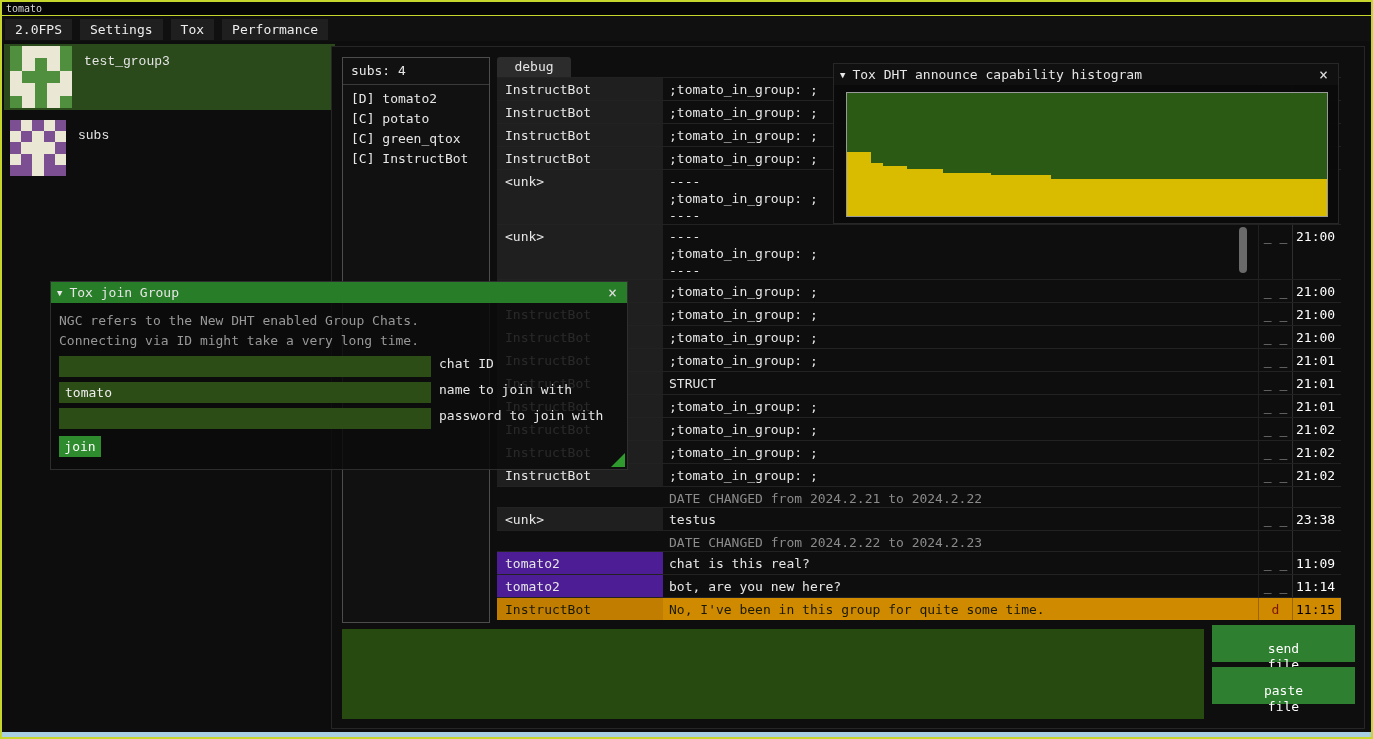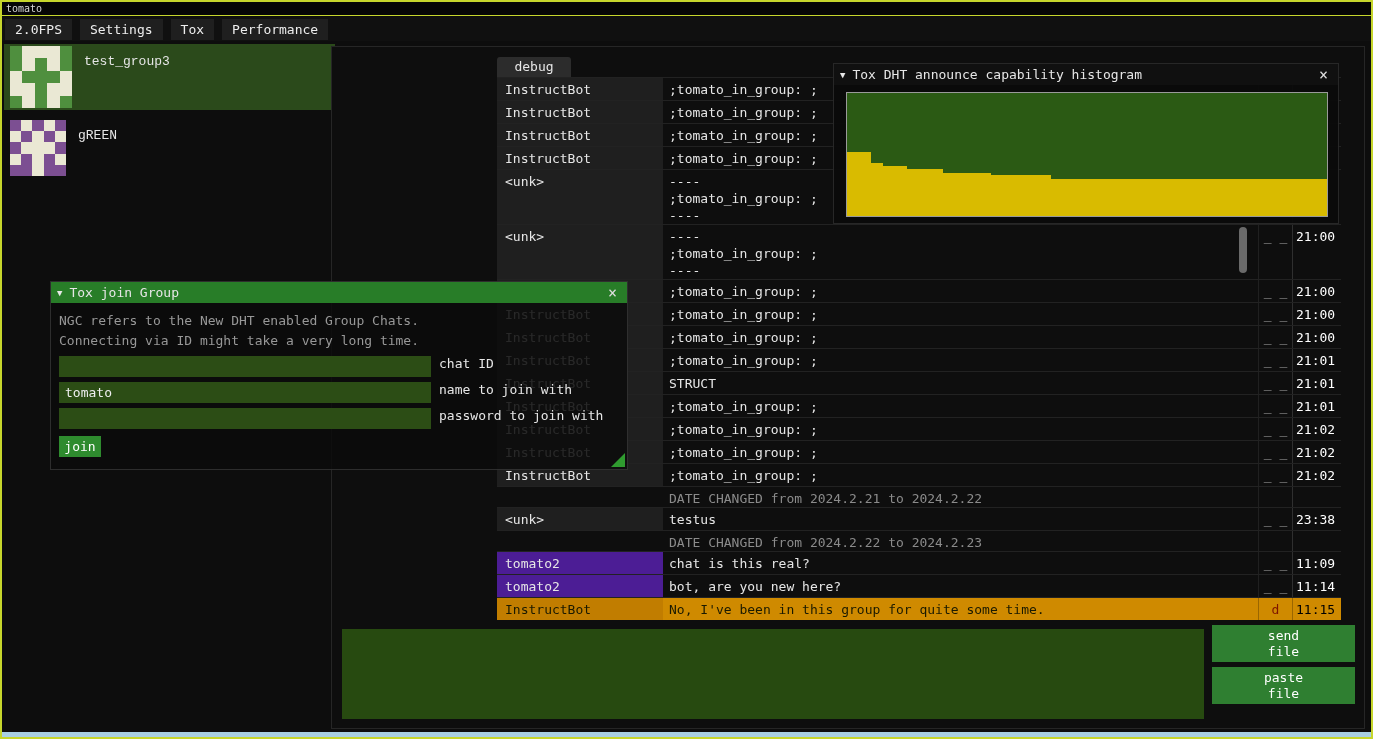--- a/index.html
+++ b/index.html
@@ -50,21 +50,21 @@
   .row.orange .cell-name { background:#c17d00; color:#1a1a00; }
   .row.orange .cell-flags { color:#7e1400; border-left-color:#9a6600; }
   .row.orange .cell-time { color:#000000; border-left-color:#9a6600; }
 
   .chat-scrollbar { position:absolute; left:907px; top:180px; width:8px; height:46px;
                     background:#6a6a6a; border-radius:4px; }
 
   .chat-input { position:absolute; left:10px; top:582px; width:862px; height:90px;
                 background:#274a10; border:none; outline:none; resize:none; color:#e6e6e6; font:inherit; }
   .file-btn { position:absolute; left:880px; width:143px; height:37px; background:#2f7f31; border:none;
-              color:#fff; font:inherit; line-height:16px; text-align:center; padding:2px 40px; white-space:normal; }
+              color:#fff; font:inherit; line-height:16px; text-align:center; padding:16px 40px; white-space:normal; }
   #send-file { top:578px; }
   #paste-file { top:620px; }
 
   
   .float-titlebar { height:21px; display:flex; align-items:center; padding:0 6px; gap:7px; }
   .collapse-icon { font-size:9px; color:#e8e8e8; }
   .float-title { flex:1; white-space:nowrap; }
   .close-btn { width:17px; height:17px; display:flex; align-items:center; justify-content:center;
                color:#dcdcdc; font-size:15px; }
 
@@ -135,26 +135,36 @@
           <rect x="3" y="1" width="1" height="1" fill="#7c4f92"></rect>
           <rect x="0" y="2" width="1" height="1" fill="#7c4f92"></rect>
           <rect x="4" y="2" width="1" height="1" fill="#7c4f92"></rect>
           <rect x="1" y="3" width="1" height="1" fill="#7c4f92"></rect>
           <rect x="3" y="3" width="1" height="1" fill="#7c4f92"></rect>
           <rect x="0" y="4" width="1" height="1" fill="#7c4f92"></rect>
           <rect x="1" y="4" width="1" height="1" fill="#7c4f92"></rect>
           <rect x="3" y="4" width="1" height="1" fill="#7c4f92"></rect>
           <rect x="4" y="4" width="1" height="1" fill="#7c4f92"></rect>
         </svg>
-        <span class="group-name">gREEN</span>
+        <span class="group-name">subs</span>
       </div>
     </div>
 
   <div class="chat-window">
 
+    <div class="subs-panel">
+      <div class="subs-header">subs: 4</div>
+      <div class="subs-sep"></div>
+      <div>
+          <div class="sub-item">[D] tomato2</div>
+          <div class="sub-item">[C] potato</div>
+          <div class="sub-item">[C] green_qtox</div>
+          <div class="sub-item">[C] InstructBot</div>
+        </div>
+    </div>
 
     <div class="tab">debug</div>
 
     <div class="message-table">
         <div class="row plain">
           <div class="cell-name">InstructBot</div>
           <div class="cell-msg">
             <div>;tomato_in_group: ;</div>
           </div>
           <div class="cell-flags"></div>

